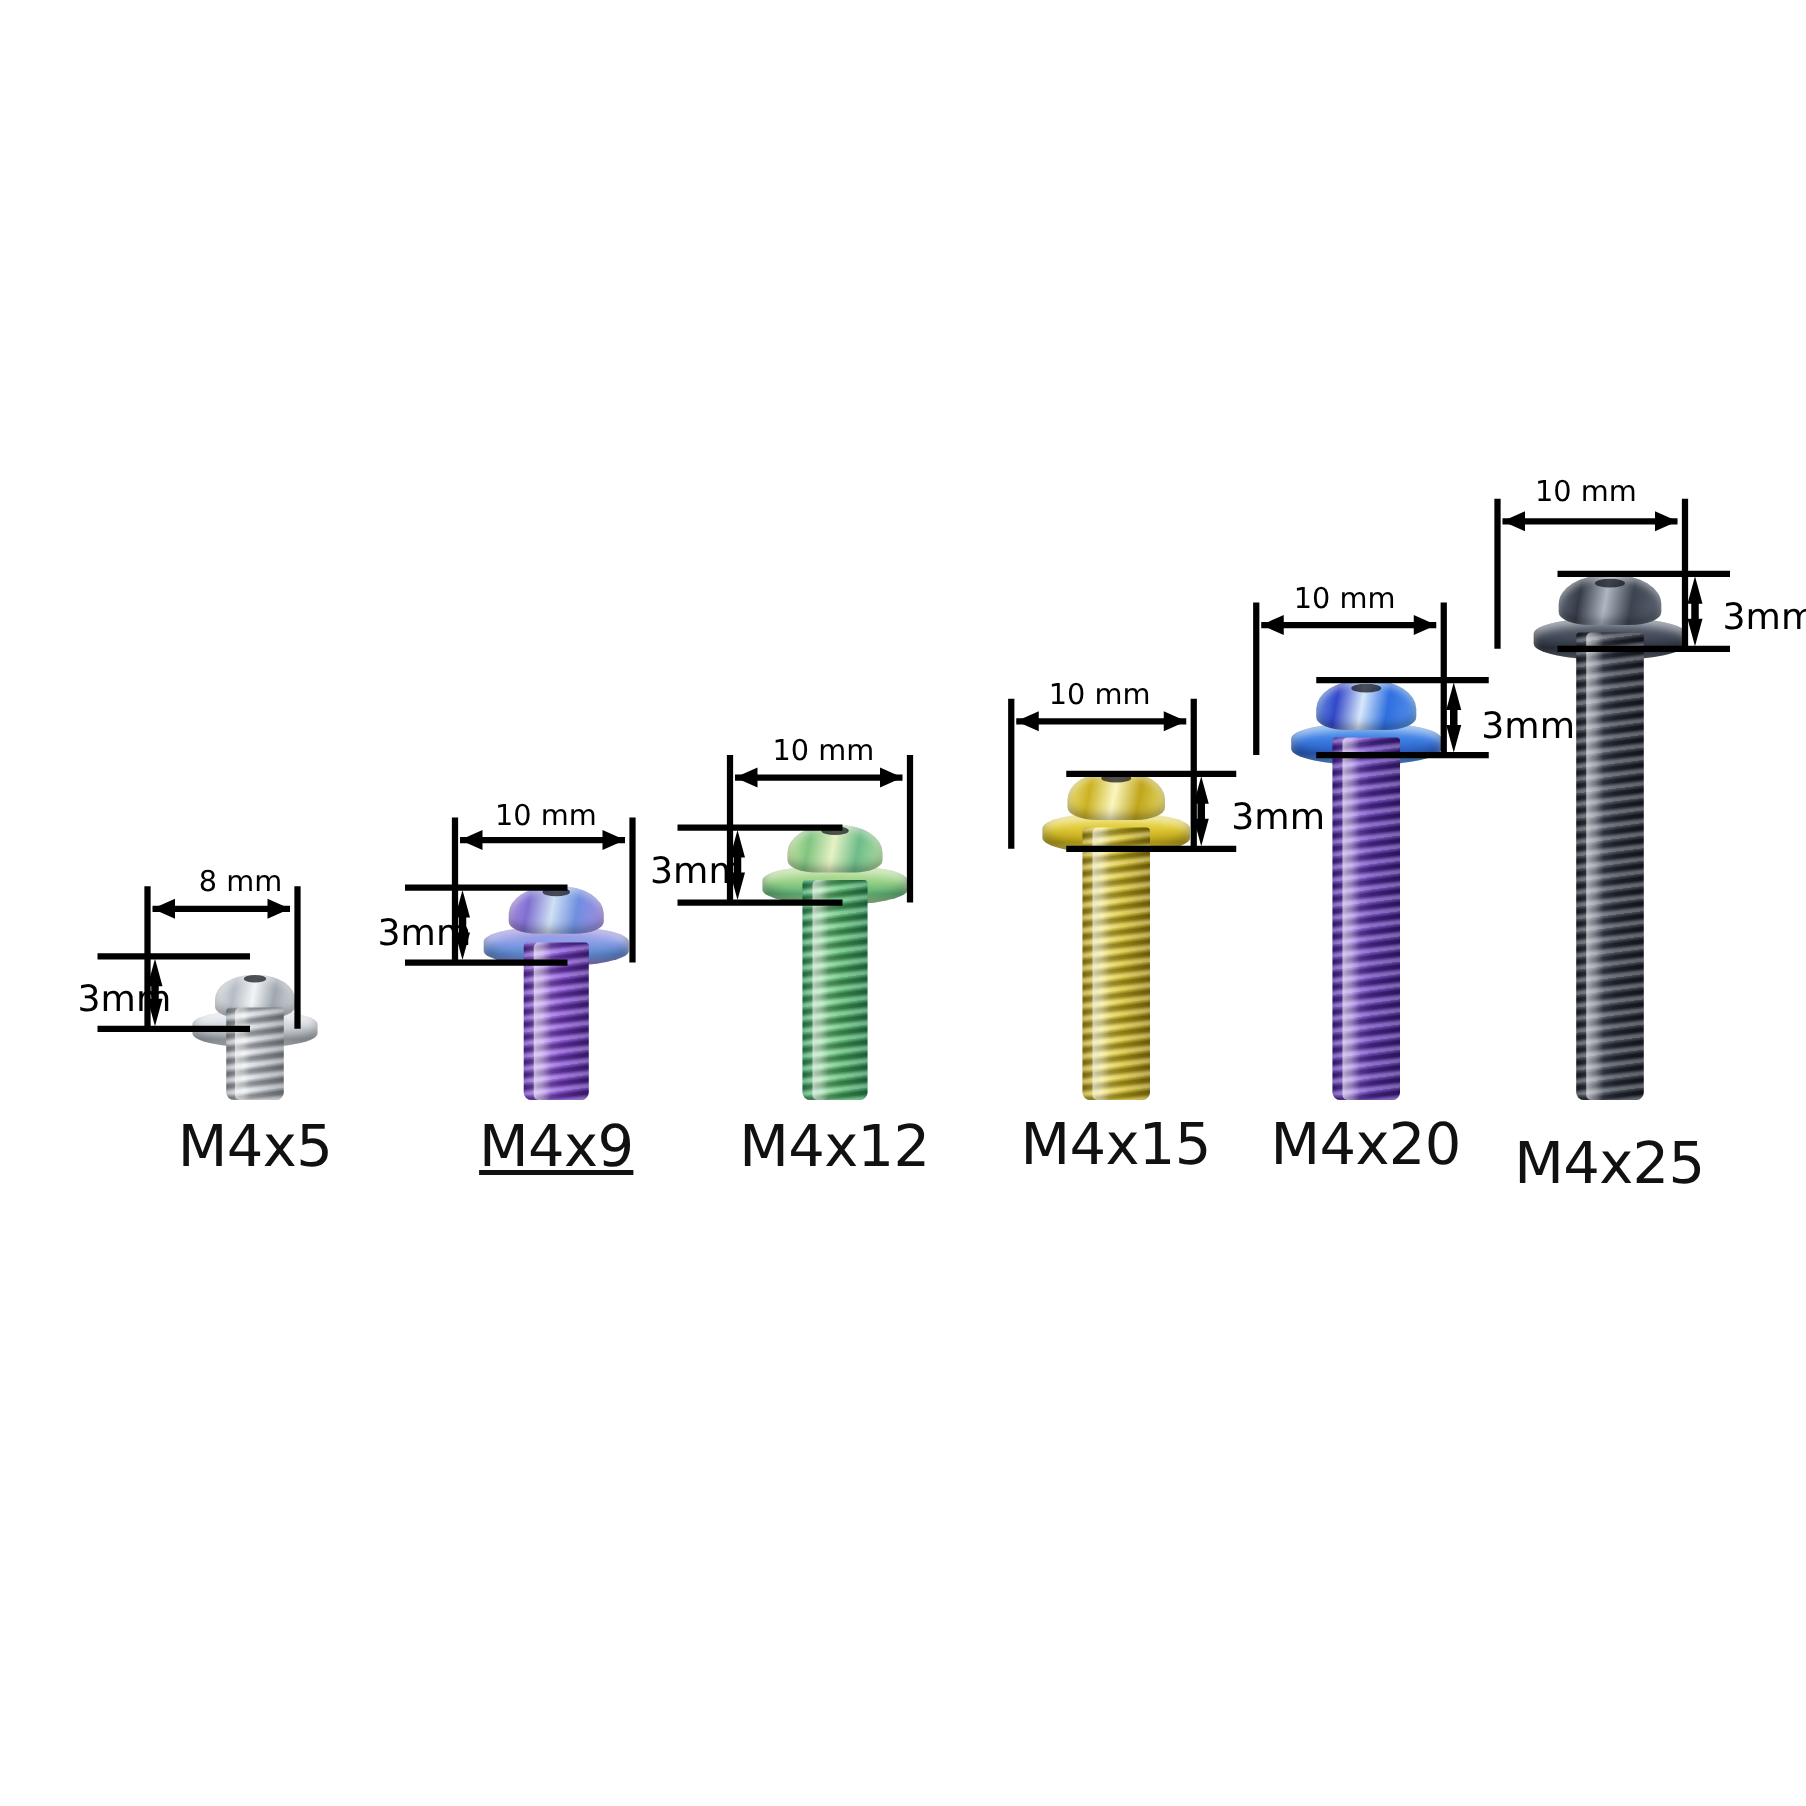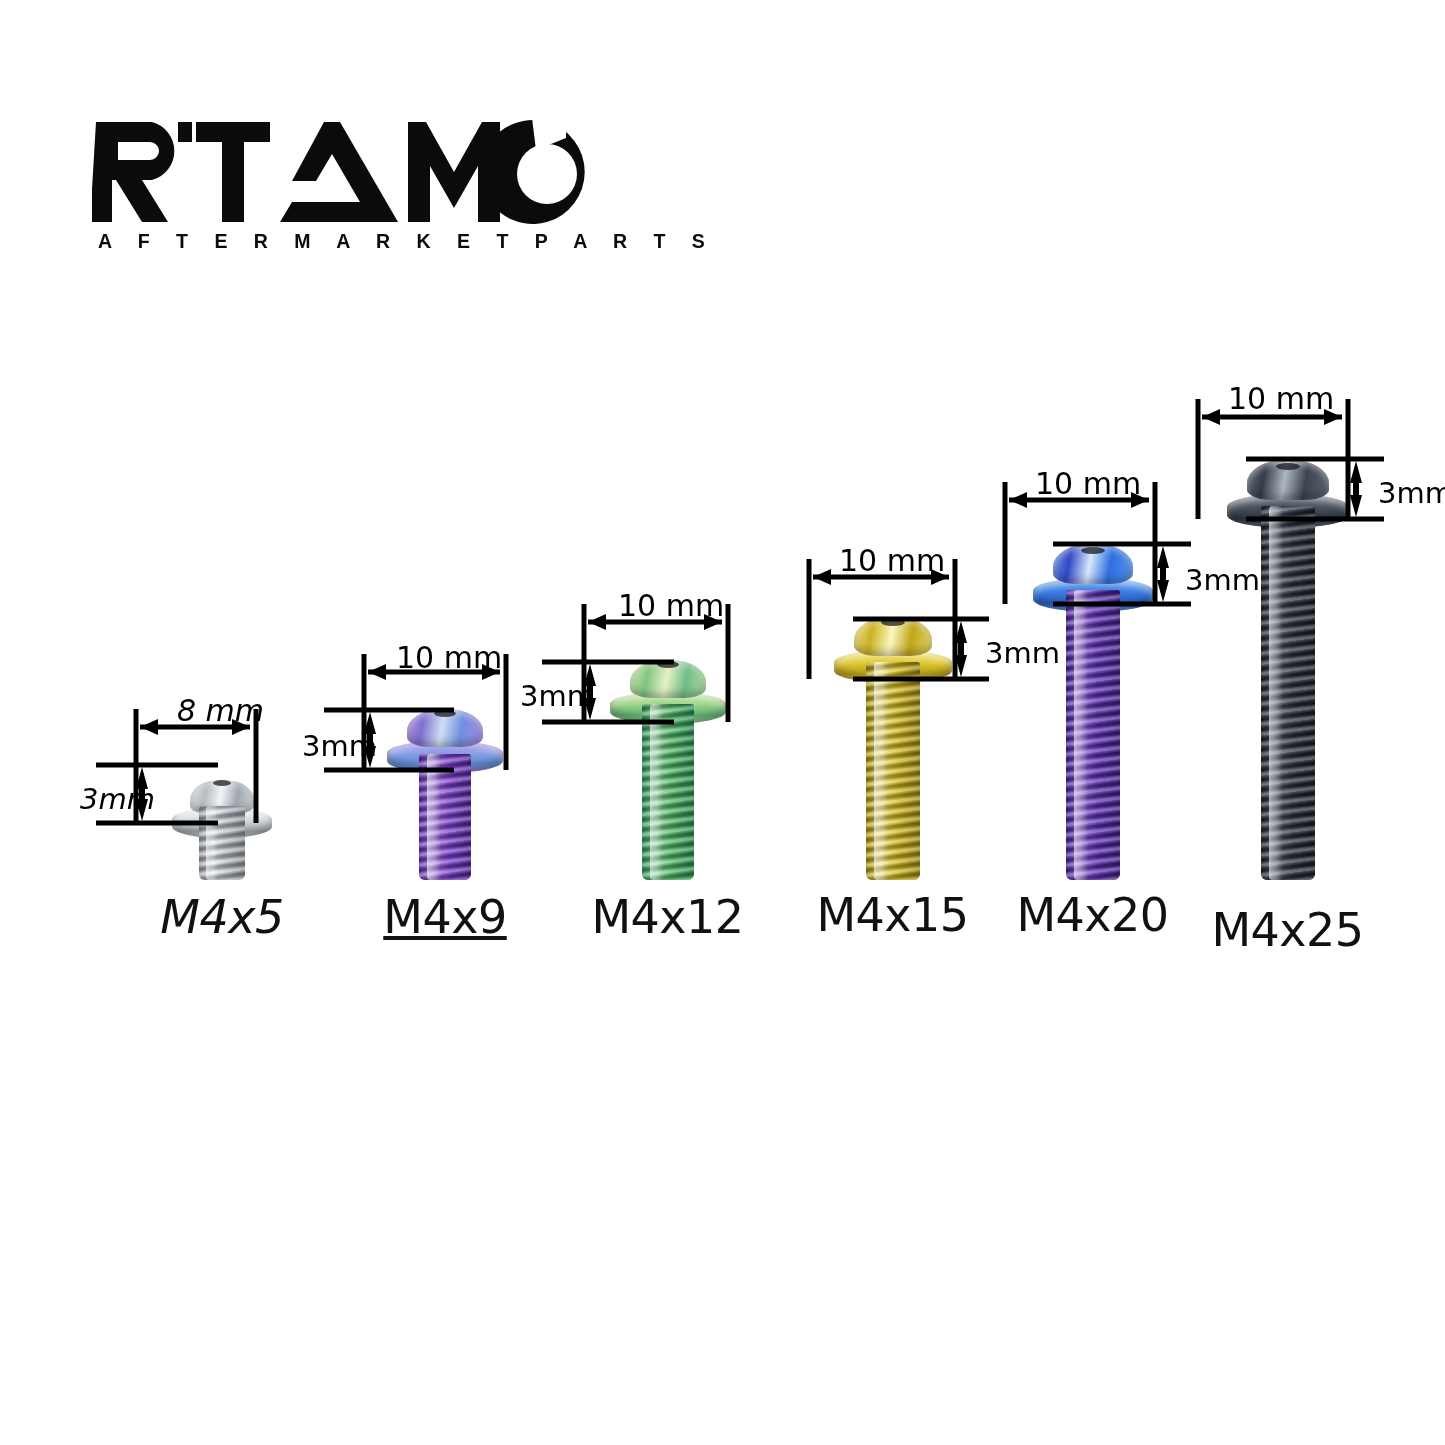--- a/index.html
+++ b/index.html
@@ -130,50 +130,30 @@
   .dim-svg {
     position: absolute;
     overflow: visible;
   }
   .dim-text {
     position: absolute;
     font-family: "DejaVu Sans", sans-serif;
     color: #000000;
     white-space: nowrap;
   }
-  .dim-w-text { font-size: 30px; }
+  .dim-w-text { font-size: 23px; }
   .dim-h-text { font-size: 29px; }
 </style>
 </head>
 <body>
 
 <div id="page">
 
-  <div id="brand-logo">
-    <svg id="logo-wordmark" viewBox="0 0 495 108" aria-hidden="true">
-      <g fill="#0b0b0b">
-
-        <path d="M4 4 h56 a30 30 0 0 1 0 58 h-10 l26 42 h-26 l-26 -42 h-4 v42 h-22 z M26 24 v18 h32 a9 9 0 0 0 0 -18 z"></path>
-
-        <path d="M86 4 h14 v20 h-14 z"></path>
-
-        <path d="M104 4 h74 v20 h-26 v80 h-22 v-80 h-26 z"></path>
-
-        <path d="M232 4 h16 l58 100 h-118 l12 -20 h68 l-28 -48 l-16 27 h-24 z"></path>
-
-        <path d="M316 4 h18 l28 50 l28 -50 h18 v100 h-22 v-56 l-24 42 l-24 -42 v56 h-22 z"></path>
-
-        <path d="M455 4 a52 52 0 1 0 0 100 a52 52 0 0 0 0 -100 z m0 22 a30 30 0 1 1 0 60 a30 30 0 0 1 0 -60 z"></path>
-        <path d="M440 0 h34 v20 l-30 12 z" fill="#ffffff"></path>
-      </g>
-    </svg>
-    <div id="logo-tagline">A F T E R M A R K E T   P A R T S</div>
-  </div>
-
-  <div class="screw-group" style="left:122px; top:705px; width:200px; height:245px;font-style:italic;">
+
+  <div class="screw-group" style="left:104px; top:705px; width:200px; height:245px;">
     <div class="screw-stack" style="width:120px; height:160px; bottom:70px;">
       <div class="head" style="top:62px; width:100px; height:56px;">
         <div class="flange" style="width:100px; height:30px;
                     background:linear-gradient(180deg,#f4f6f8 0%,#cfd5db 45%,#a8aeb6 78%,#dde2e7 100%);"></div>
         <div class="dome" style="bottom:24px; width:64px; height:34px;
                     background:linear-gradient(100deg,#e8ecef 0%,#b6bcc4 25%,#f2f5f7 48%,#9fa6ae 72%,#d8dde2 100%);"></div>
         <div class="drive" style="bottom:52px; width:18px; height:6px;"></div>
       </div>
       <div class="shaft" style="width:46px; height:74px;
                   background:linear-gradient(90deg,#9aa0a7 0%,#e6eaee 30%,#c2c8ce 55%,#8f959c 100%);"></div>

